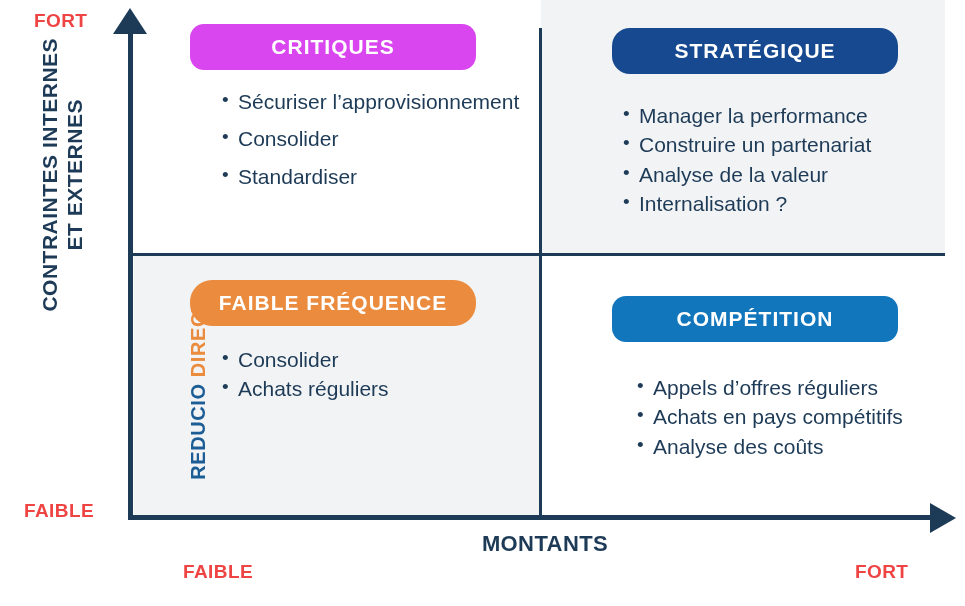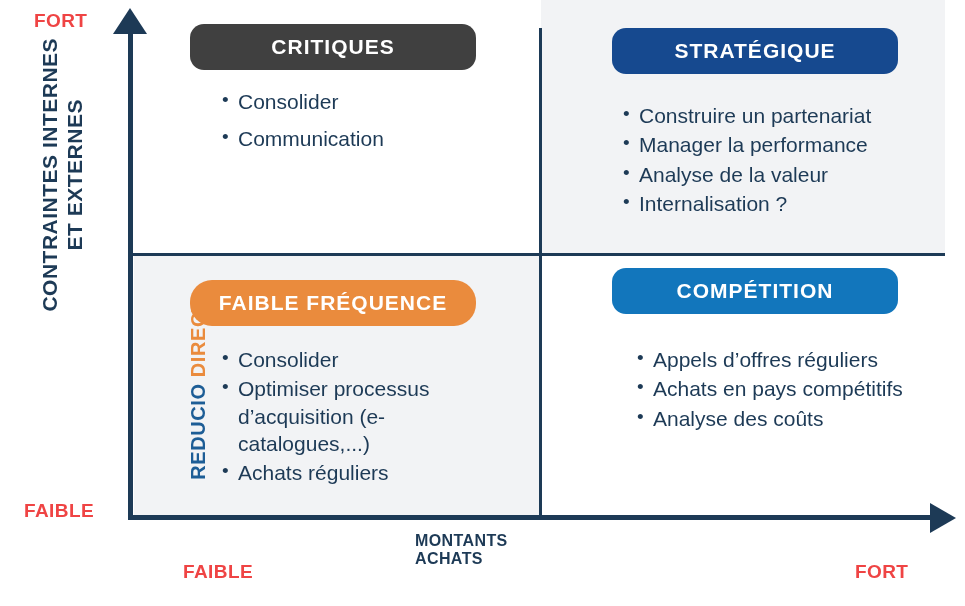--- a/index.html
+++ b/index.html
@@ -97,21 +97,22 @@
     font-weight: bold;
     line-height: 1.18;
     letter-spacing: 0.5px;
     color: #1d3a56;
   }
   #x-axis-title {
     position: absolute;
     left: 415px;
     top: 532px;
     width: 260px;
-    font-size: 16px;
+    text-align: center;
+    font-size: 22px;
     font-weight: bold;
     line-height: 1.12;
     letter-spacing: 0.4px;
     color: #1d3a56;
   }
 
   
   #reducio-direct-label {
     position: absolute;
     left: 86px;
@@ -139,24 +140,24 @@
     border-radius: 14px;
     color: #ffffff;
     font-size: 21px;
     font-weight: bold;
     letter-spacing: 1.0px;
     text-align: center;
     line-height: 46px;
     height: 46px;
     box-sizing: border-box;
   }
-  #badge-critiques        { width: 286px; margin: 24px auto 0 56px; background: #404040; }
-  #badge-strategique      { width: 286px; margin: 28px auto 8px 71px; background: #16498f; }
+  #badge-critiques        { width: 286px; margin: 24px auto 0 56px; background: #d946ef; }
+  #badge-strategique      { width: 286px; margin: 28px auto 8px 71px; background: #16498f; border-radius: 18px; }
   #badge-faible-frequence { width: 286px; margin: 24px auto 0 56px; background: #ea8b3d; border-radius: 22px; }
-  #badge-competition      { width: 286px; margin: 12px auto 0 71px; background: #1276bc; }
+  #badge-competition      { width: 286px; margin: 40px auto 0 71px; background: #1276bc; }
 
   .quad-list {
     list-style: none;
     margin: 0;
     padding: 0;
     color: #1d3a56;
     font-size: 21px;
     line-height: 1.30;
   }
   .quad-list li {
@@ -199,48 +200,47 @@
   <div class="axis-end-label" id="label-faible-left">FAIBLE</div>
   <div class="axis-end-label" id="label-faible-x">FAIBLE</div>
   <div class="axis-end-label" id="label-fort-x">FORT</div>
 
   <div id="y-axis-title">
     <div>CONTRAINTES INTERNES</div>
     <div>ET EXTERNES</div>
   </div>
   <div id="x-axis-title">
     <div>MONTANTS</div>
-    <div>ACHATS</div>
   </div>
 
   <div id="reducio-direct-label"><span id="reducio-word">REDUCIO</span> <span id="direct-word">DIRECT</span></div>
 
   <div class="quadrant" id="quadrant-critiques">
     <div class="quad-badge" id="badge-critiques">CRITIQUES</div>
     <ul class="quad-list" id="list-critiques">
+      <li>Sécuriser l’approvisionnement</li>
       <li>Consolider</li>
-      <li>Communication</li>
+      <li>Standardiser</li>
     </ul>
   </div>
 
   <div class="quadrant" id="quadrant-strategique">
     <div class="quad-badge" id="badge-strategique">STRATÉGIQUE</div>
     <ul class="quad-list" id="list-strategique">
+      <li>Manager la performance</li>
       <li>Construire un partenariat</li>
-      <li>Manager la performance</li>
       <li>Analyse de la valeur</li>
       <li>Internalisation ?</li>
     </ul>
   </div>
 
   <div class="quadrant" id="quadrant-faible-frequence">
     <div class="quad-badge" id="badge-faible-frequence">FAIBLE FRÉQUENCE</div>
     <ul class="quad-list" id="list-faible-frequence">
       <li>Consolider</li>
-      <li>Optimiser processus d’acquisition (e-catalogues,...)</li>
       <li>Achats réguliers</li>
     </ul>
   </div>
 
   <div class="quadrant" id="quadrant-competition">
     <div class="quad-badge" id="badge-competition">COMPÉTITION</div>
     <ul class="quad-list" id="list-competition">
       <li>Appels d’offres réguliers</li>
       <li>Achats en pays compétitifs</li>
       <li>Analyse des coûts</li>

